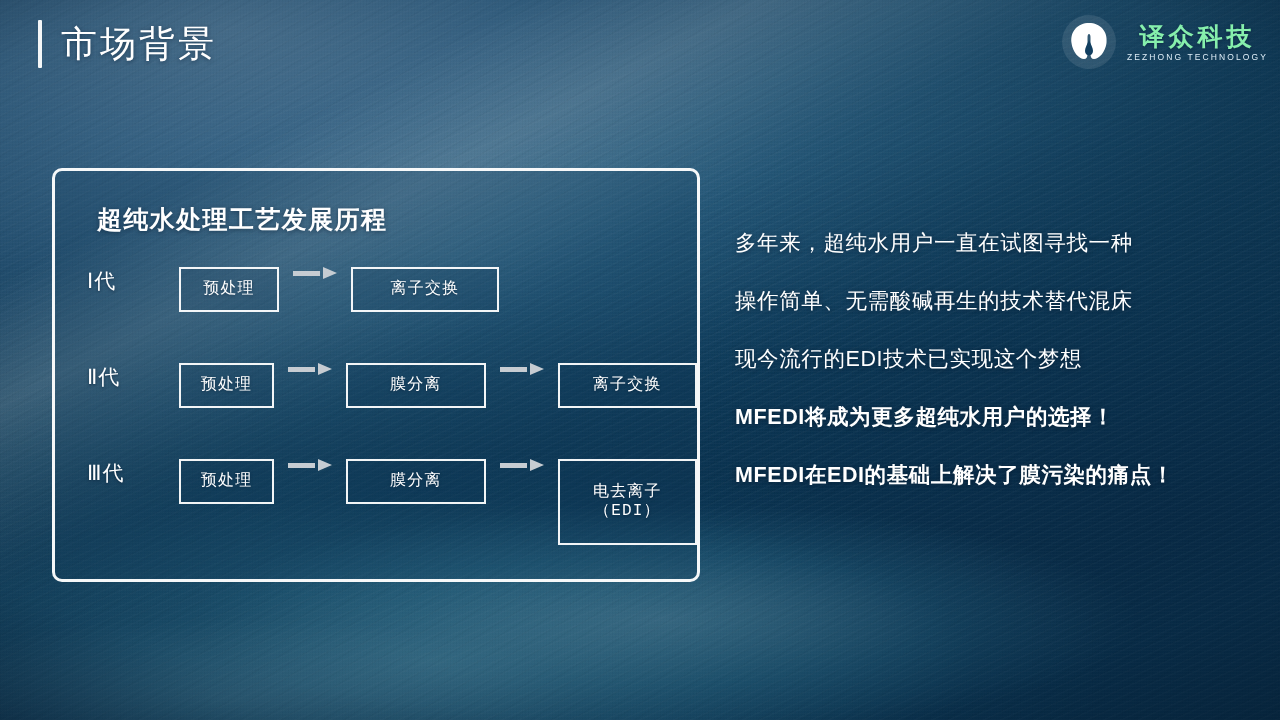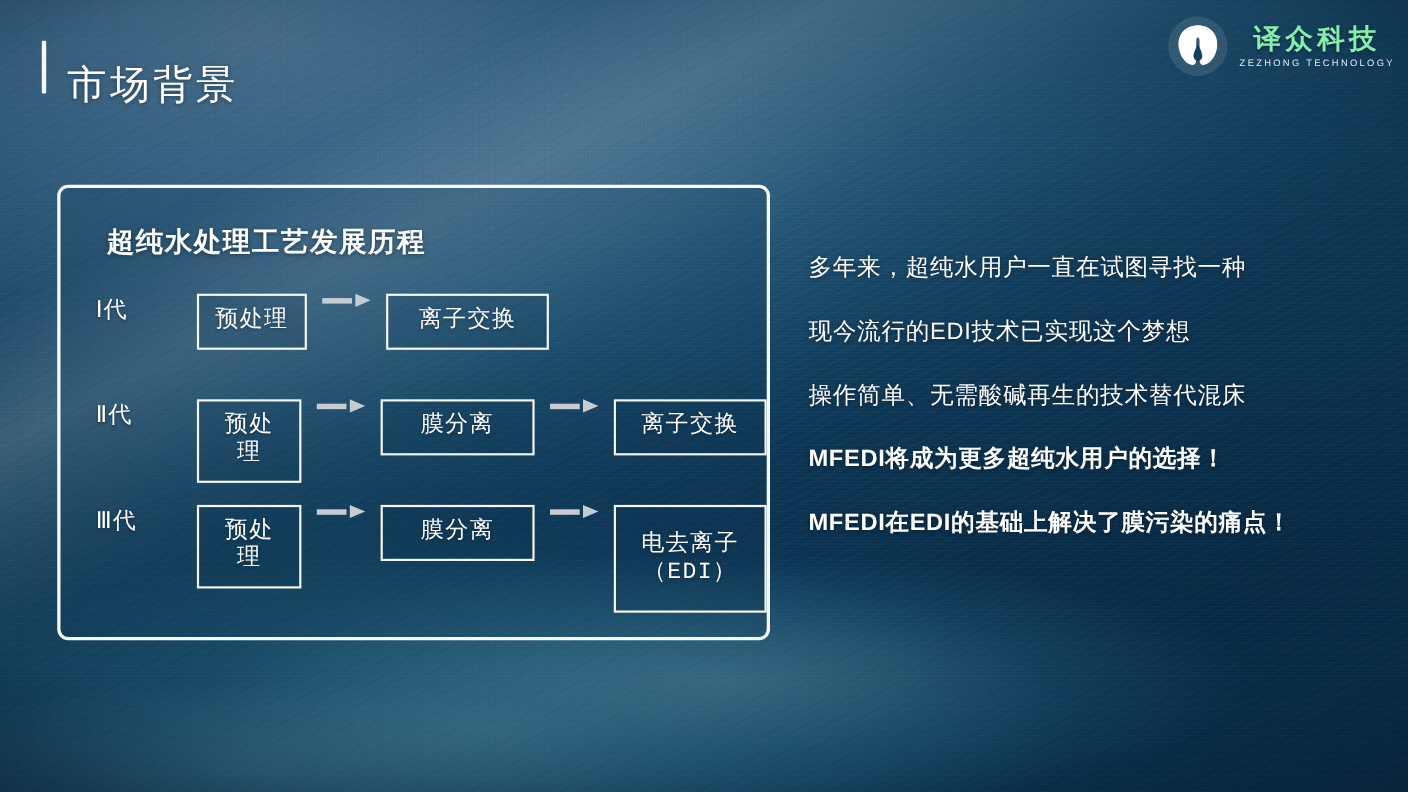--- a/index.html
+++ b/index.html
@@ -74,21 +74,20 @@
   }
 
   
   .header { position:absolute; left:0; top:0; width:1280px; height:96px; }
   .title-wrap { position:absolute; left:38px; top:20px; display:flex; align-items:center; }
   .title-bar { width:4px; height:48px; background:#ffffff; border-radius:1px; opacity:.95; }
   .title-text {
     margin-left:19px; color:#ffffff; font-size:36px; font-weight:400;
     letter-spacing:3px; line-height:48px;
     text-shadow:0 1px 4px rgba(0,20,40,.45);
-    margin-top:33px;
   }
 
   .logo { position:absolute; right:12px; top:14px; display:flex; align-items:center; gap:10px; }
   .logo-mark { width:56px; height:56px; flex:none; }
   .logo-txt { display:flex; flex-direction:column; align-items:center; justify-content:center; }
   .logo-cn {
     color:#86efac; font-size:25px; font-weight:700; letter-spacing:4px;
     line-height:28px; text-shadow:0 1px 3px rgba(0,20,40,.5);
   }
   .logo-en {
@@ -111,21 +110,21 @@
 
   .flow { position:absolute; left:0; top:96px; width:100%; }
   .flow-row { display:flex; align-items:flex-start; height:96px; padding-left:32px; }
   .gen-label {
     width:92px; flex:none; color:#ffffff; font-size:21px; letter-spacing:1px;
     text-shadow:0 1px 3px rgba(0,20,40,.5);
   }
   .node {
     border:2px solid rgba(255,255,255,.95);
     color:#ffffff; text-align:center;
-    font-size:21px; line-height:1.18; letter-spacing:1.2px;
+    font-size:16px; line-height:1.18; letter-spacing:1.2px;
     padding:11px 14px; white-space:pre-line;
     background:rgba(12,52,82,0.16);
     text-shadow:0 1px 3px rgba(0,20,40,.45);
     display:flex; align-items:center; justify-content:center;
   }
   .node.w-sm { width:100px; }
   .node.w-md { width:148px; }
   .node.w-lg { width:148px; }
   .node.two-line { padding:22px 12px; line-height:1.2; }
 
@@ -224,19 +223,19 @@
           </span>
         <span class="node w-lg two-line">电去离子
 （EDI）</span>
       </div>
 
     </div>
   </div>
 
   <div class="notes">
     <div class="note-line">多年来，超纯水用户一直在试图寻找一种</div>
+    <div class="note-line">操作简单、无需酸碱再生的技术替代混床</div>
     <div class="note-line">现今流行的EDI技术已实现这个梦想</div>
-    <div class="note-line">操作简单、无需酸碱再生的技术替代混床</div>
     <div class="note-line bold">MFEDI将成为更多超纯水用户的选择！</div>
     <div class="note-line bold">MFEDI在EDI的基础上解决了膜污染的痛点！</div>
   </div>
 
 </div>
 
 </body></html>

